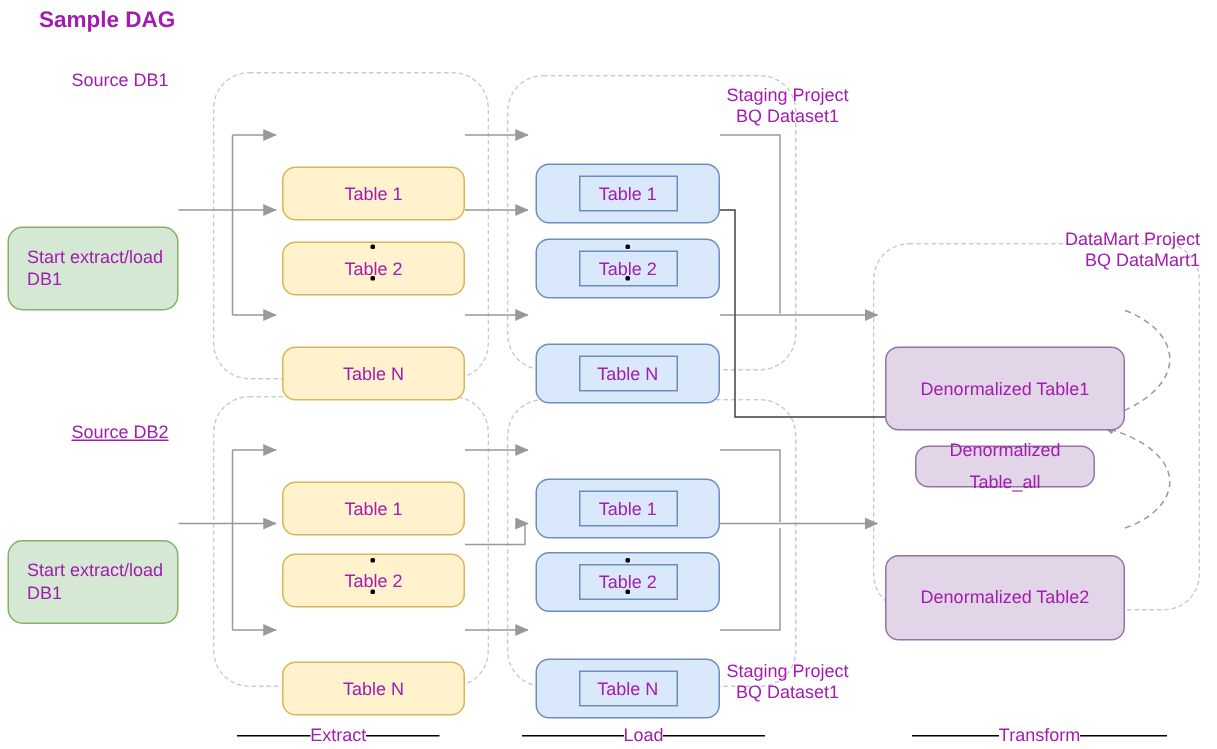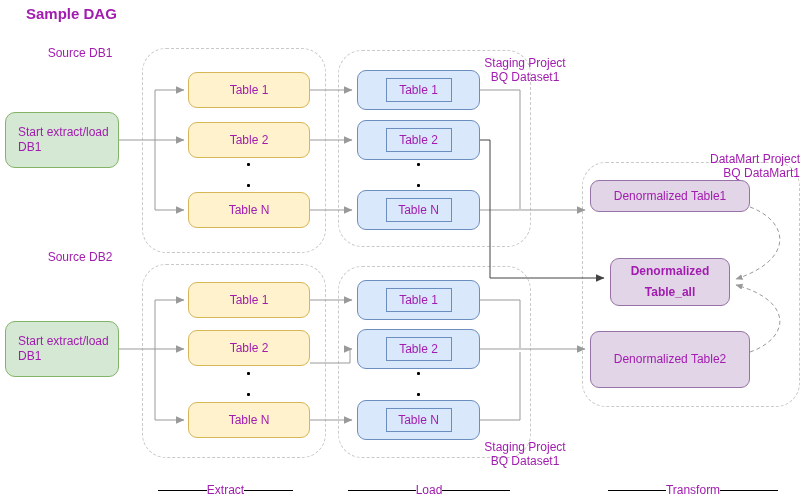--- a/index.html
+++ b/index.html
@@ -10,21 +10,21 @@
   .abs{position:absolute;box-sizing:border-box;}
   .title{left:26px;top:5px;font-size:15px;font-weight:bold;}
   .lbl{font-size:12px;line-height:14px;}
   .center{text-align:center;}
   .right{text-align:right;}
   .group{
     border:1px dashed #c9c9c9;border-radius:24px;background:transparent;
   }
   .node{
     display:flex;align-items:center;justify-content:center;text-align:center;
-    font-size:12px;line-height:15px;border-radius:9px;
+    font-size:12px;line-height:15px;border-radius:9px;margin-top:39px;
   }
   .green{
     background:#d5e8d4;border:1px solid #82b366;border-radius:10px;
     flex-direction:column;align-items:flex-start;justify-content:center;
     text-align:left;padding-left:12px;
   }
   .yellow{background:#fff2cc;border:1px solid #d6b656;}
   .blue{background:#dae8fc;border:1px solid #6c8ebf;}
   .inner-rect{
     border:1px solid #6c8ebf;width:64px;height:22px;border-radius:0;
@@ -92,21 +92,21 @@
     </g>
 
     <path d="M480,140 H490 V278 H604" stroke="#424242" stroke-width="1" fill="none" marker-end="url(#ad)"></path>
 
     <path d="M750,207 C790,222 794,260 736,279" stroke="#999999" stroke-dasharray="4,3" fill="none" marker-end="url(#ads)"></path>
     <path d="M750,352 C790,338 794,301 736,285" stroke="#999999" stroke-dasharray="4,3" fill="none" marker-end="url(#ads)"></path>
   </svg>
 
   <div class="abs title">Sample DAG</div>
   <div class="abs lbl center" style="left:40px;top:46px;width:80px;">Source DB1</div>
-  <div class="abs lbl center" style="left:40px;top:250px;width:80px;">Source DB2</div>
+  <div class="abs lbl center" style="left:40px;top:281px;width:80px;text-decoration:underline;">Source DB2</div>
 
   <div class="abs lbl center" style="left:462px;top:56px;width:126px;">
     <div>Staging Project</div>
     <div>BQ Dataset1</div>
   </div>
   <div class="abs lbl center" style="left:462px;top:440px;width:126px;">
     <div>Staging Project</div>
     <div>BQ Dataset1</div>
   </div>
   <div class="abs lbl right" style="left:687px;top:152px;width:113px;">
@@ -152,22 +152,22 @@
   </div>
   <div class="abs node blue" style="left:357px;top:329px;width:123px;height:40px;">
     <div class="inner-rect">Table 2</div>
   </div>
   <div class="abs node blue" style="left:357px;top:400px;width:123px;height:40px;">
     <div class="inner-rect">Table N</div>
   </div>
   <div class="abs dot" style="left:417px;top:372px;"></div>
   <div class="abs dot" style="left:417px;top:393px;"></div>
 
-  <div class="abs node purple" style="left:590px;top:180px;width:160px;height:32px;">Denormalized Table1</div>
-  <div class="abs node purple two-line" style="left:610px;top:258px;width:120px;height:48px;font-weight:bold;">
+  <div class="abs node purple" style="left:590px;top:192px;width:160px;height:56px;">Denormalized Table1</div>
+  <div class="abs node purple two-line" style="left:610px;top:258px;width:120px;height:28px;">
     <div>Denormalized</div>
     <div>Table_all</div>
   </div>
   <div class="abs node purple" style="left:590px;top:331px;width:160px;height:57px;">Denormalized Table2</div>
 
   <div class="abs stage" style="left:348px;top:483px;width:162px;">
     <span class="seg"></span>
     <span class="txt">Load</span>
     <span class="seg"></span>
   </div>

